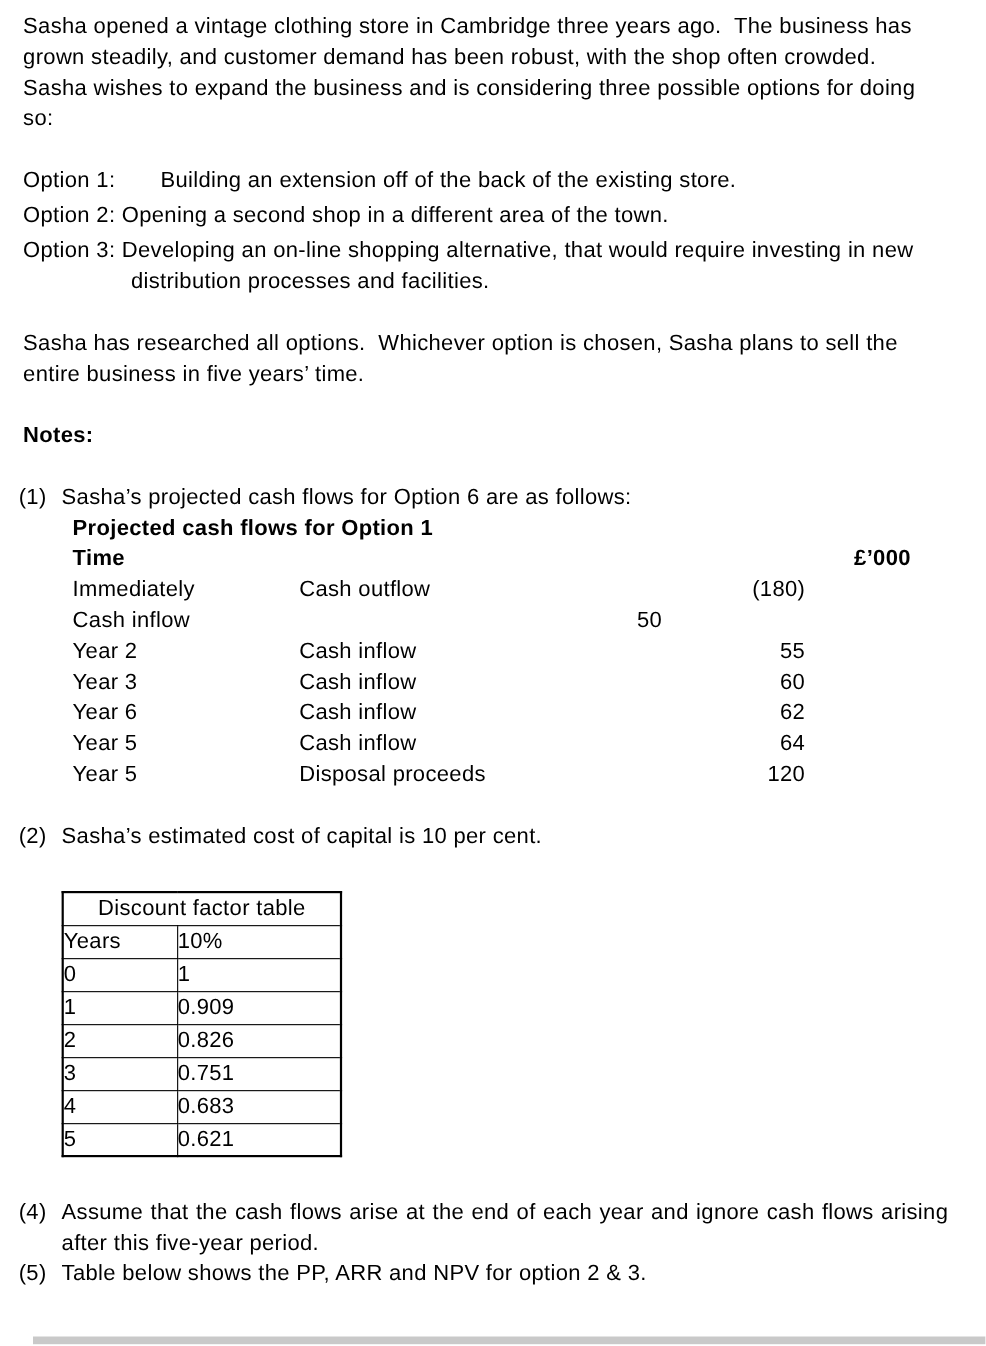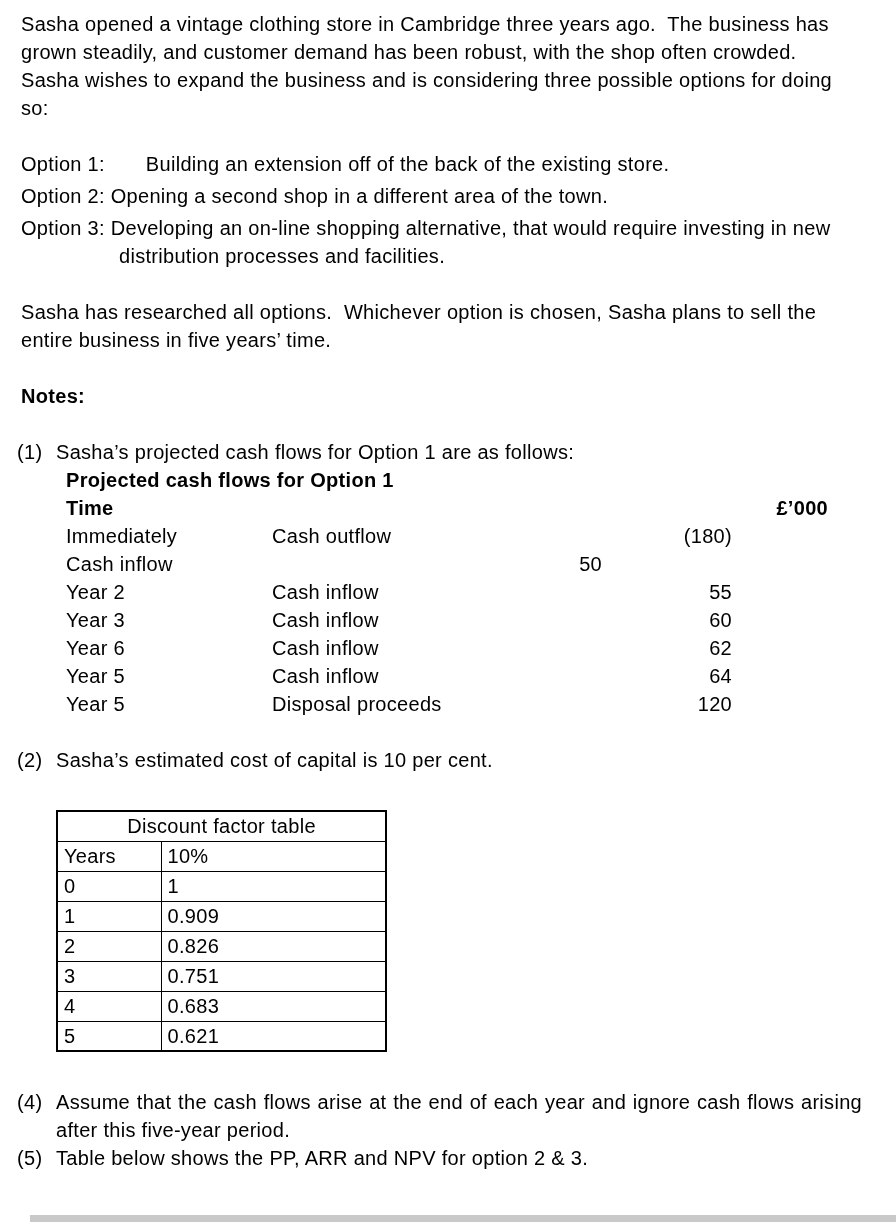--- a/index.html
+++ b/index.html
@@ -18,23 +18,23 @@
   .hang3 { padding-left: 98px; text-indent: -98px; }
   .note { padding-left: 39px; text-indent: -39px; }
   .nlabel { display: inline-block; width: 39px; text-indent: 0; }
   .just { text-align: justify; }
   
   .cf { margin-left: 49px; margin-bottom: 28px; }
   .cf-row { display: grid; grid-template-columns: 206px 330px 130px 96px; }
   .right { text-align: right; }
   
   .dtable { border-collapse: collapse; margin: 36px 0 36px 39px; border: 2px solid #000; }
-  .dtable td { border: 1.5px solid #000; padding: 0 6px; height: 30px; box-sizing: border-box; vertical-align: middle; }
+  .dtable td { border: 1.5px solid #000; padding: 0 0; height: 30px; box-sizing: border-box; vertical-align: middle; }
   .dtable td.c1 { width: 104px; }
-  .dtable td.c2 { width: 225px; }
+  .dtable td.c2 { width: 149px; }
   .dtable td.title-cell { text-align: center; }
   .bottom-bar { position: absolute; left: 30px; bottom: 2px; width: 866px; height: 7px; background: #c9c9c9; }
 </style>
 </head>
 <body>
 
 <div class="page">
 
   <p class="pre mb">Sasha opened a vintage clothing store in Cambridge three years ago.  The business has grown steadily, and customer demand has been robust, with the shop often crowded.   Sasha wishes to expand the business and is considering three possible options for doing so:</p>
 
@@ -42,21 +42,21 @@
     <p class="pre">Option 1:       Building an extension off of the back of the existing store.</p>
     <p class="pre">Option 2: Opening a second shop in a different area of the town.</p>
     <p class="pre hang3">Option 3: Developing an on-line shopping alternative, that would require investing in new distribution processes and facilities.</p>
   </div>
 
   <p class="pre mb">Sasha has researched all options.  Whichever option is chosen, Sasha plans to sell the entire business in five years’ time.</p>
 
   <p class="bold mb">Notes:</p>
 
   <div class="note">
-    <span class="nlabel">(1)</span><span>Sasha’s projected cash flows for Option 1 are as follows:</span>
+    <span class="nlabel">(1)</span><span>Sasha’s projected cash flows for Option 6 are as follows:</span>
   </div>
 
   <div class="cf">
     <div class="bold">Projected cash flows for Option 1</div>
     <div class="cf-row">
       <div class="bold">Time</div>
       <div></div>
       <div></div>
       <div class="bold right">£’000</div>
     </div>

